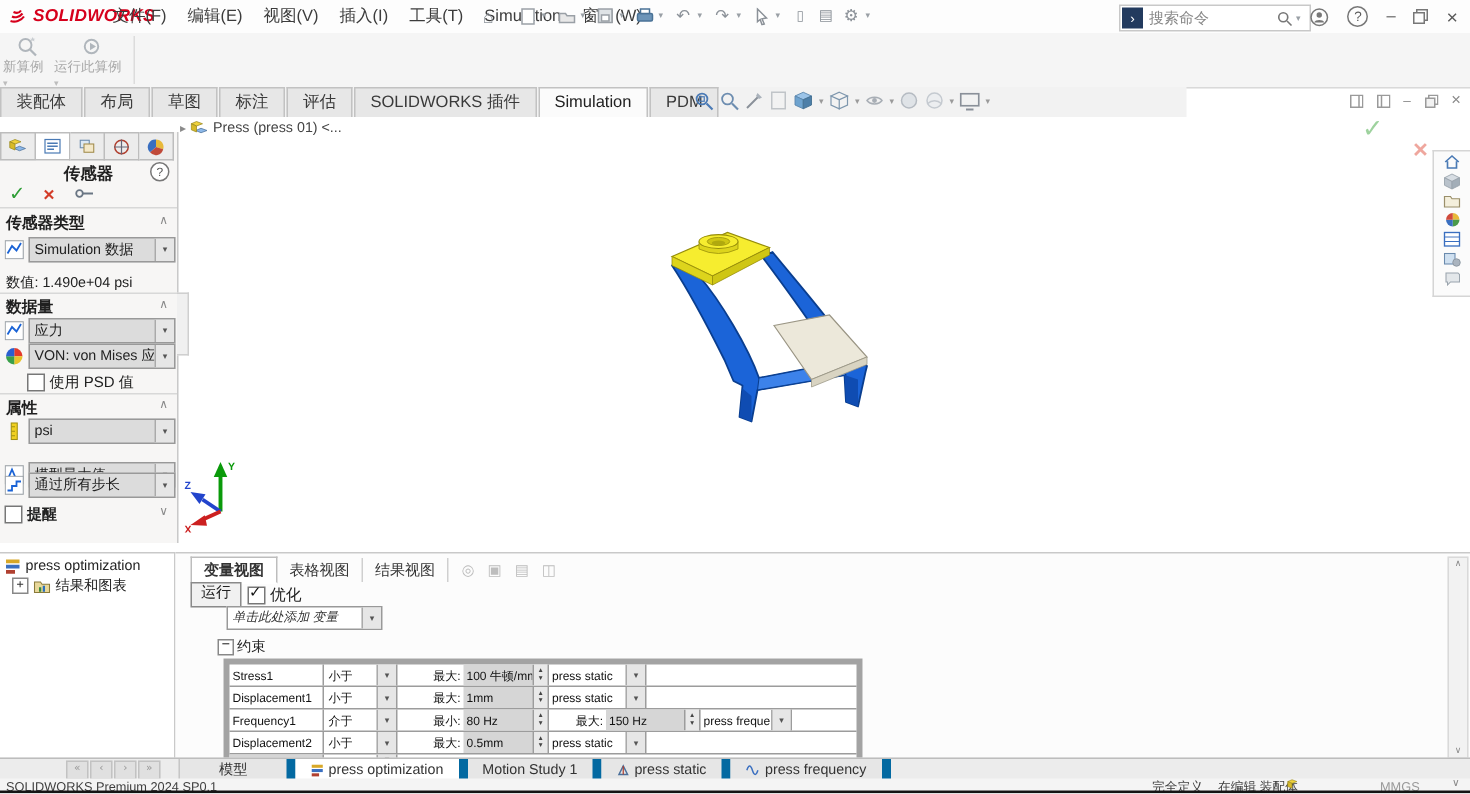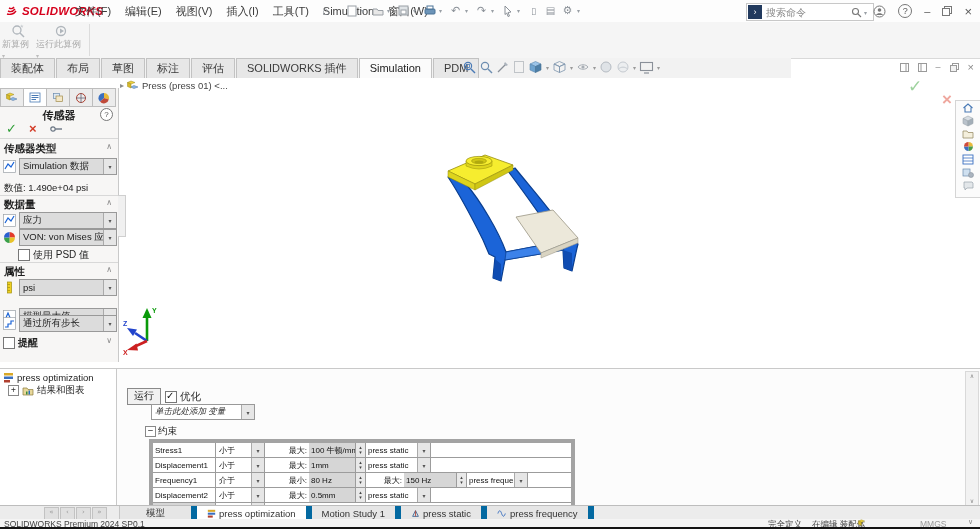--- a/index.html
+++ b/index.html
@@ -520,20 +520,27 @@
       <svg width="12" height="10" viewBox="0 0 12 10">
           <path d="M1,2 h4 l1,1.5 h5 v5.5 h-10 Z" fill="#e8d89a" stroke="#8a7a3a" stroke-width=".7"></path>
           <rect x="4" y="5.5" width="1.5" height="3" fill="#3a8a3a"></rect>
           <rect x="6.5" y="4.5" width="1.5" height="4" fill="#2a6fc0"></rect>
         </svg>
       <span>结果和图表</span>
     </div>
   </div>
 
   <div class="optpanel">
+    <div class="abs" style="left:10px;top:2px;white-space:nowrap">
+      <span class="vtab active">变量视图</span><span class="vtab">表格视图</span><span class="vtab">结果视图</span>
+      <span class="grayico">◎</span>
+      <span class="grayico">▣</span>
+      <span class="grayico">▤</span>
+      <span class="grayico">◫</span>
+    </div>
     <div class="runbtn">运行</div>
     <div class="abs" style="left:48px;top:21px;display:flex;align-items:center;gap:3px">
       <span class="cb checked"></span>
       <span class="cblabel" style="font-size:10.5px">优化</span>
     </div>
     <div class="addvar">
       <span class="ct">单击此处添加 变量</span>
       <span class="dd"></span>
     </div>
     <div class="abs" style="left:28px;top:56px;display:flex;align-items:center;gap:2px">

